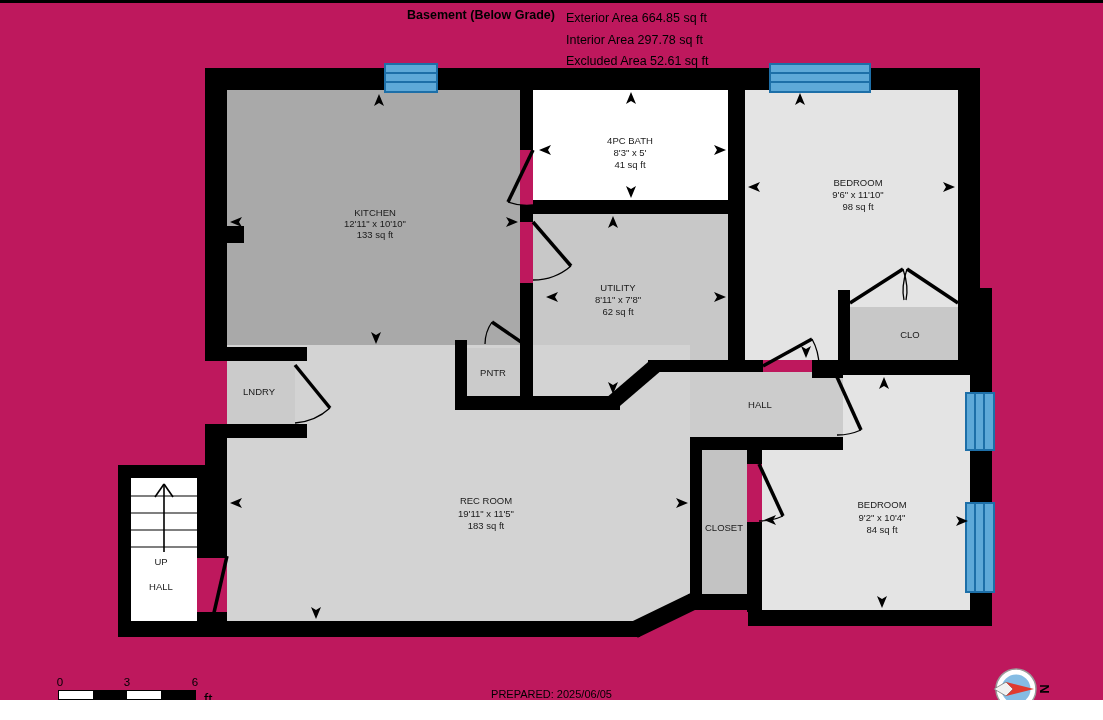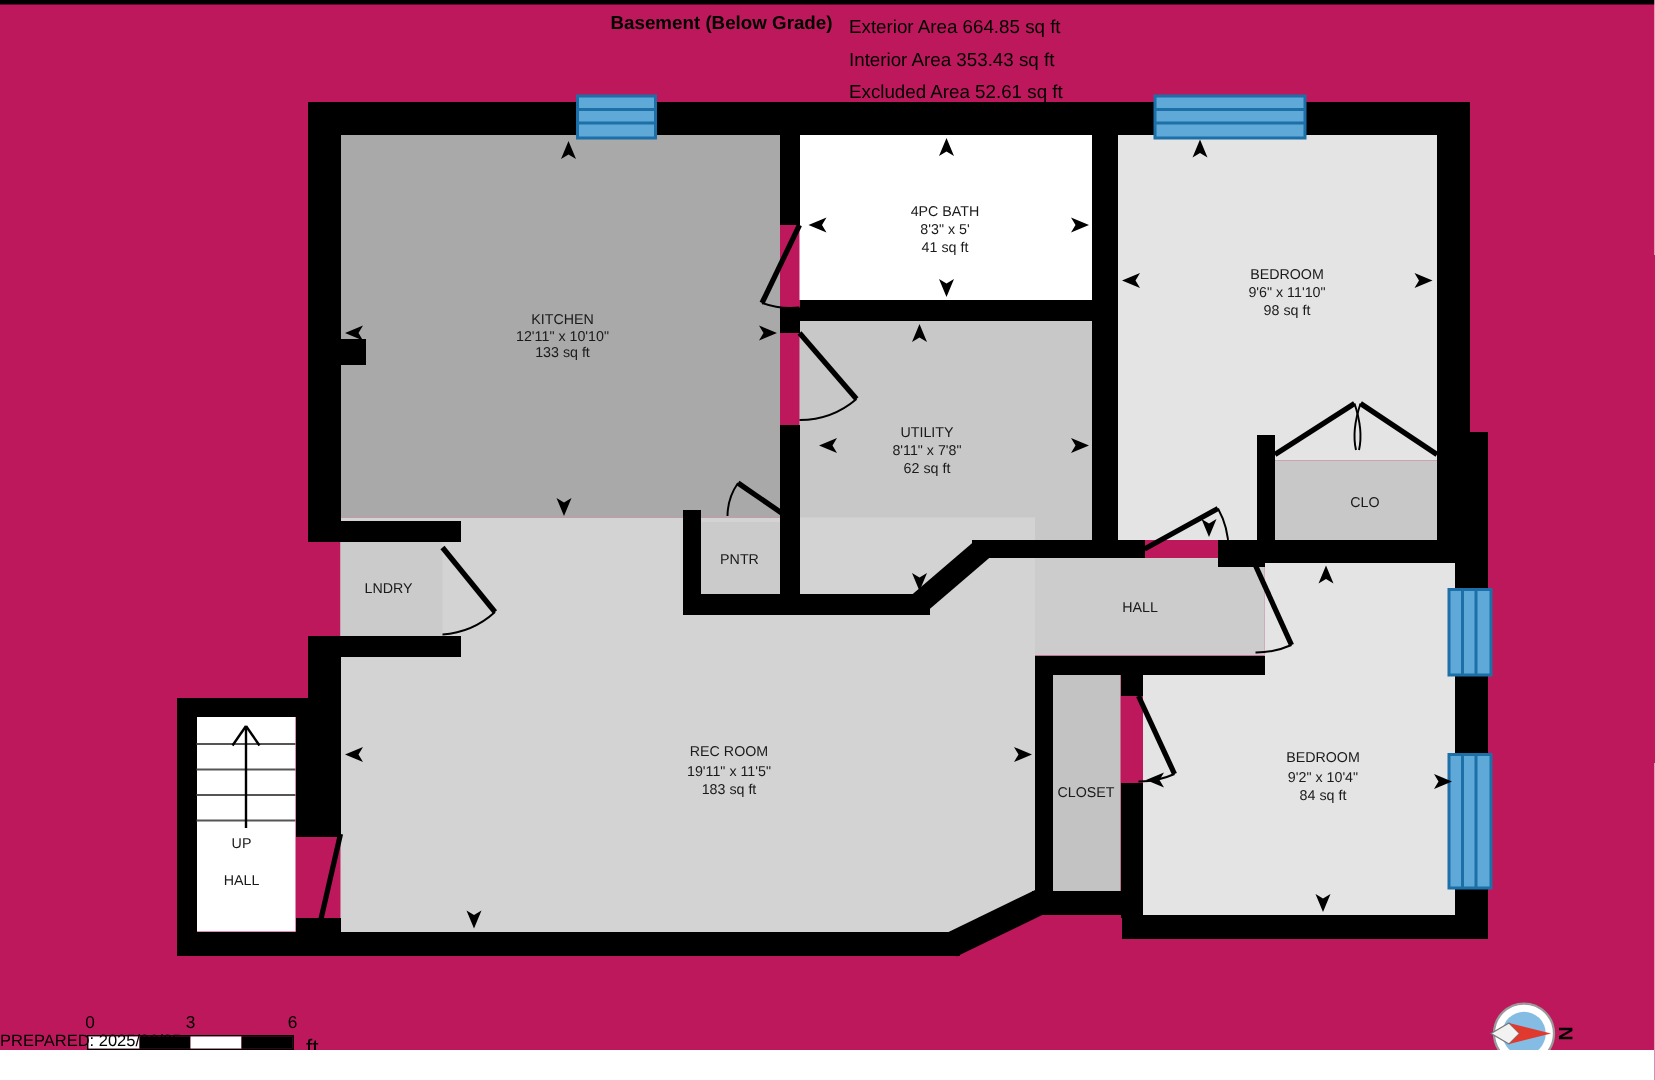--- a/index.html
+++ b/index.html
@@ -14,36 +14,36 @@
   .wall{fill:#000;shape-rendering:crispEdges;}
   .leaf{stroke:#000;stroke-width:3.5;fill:none;}
   .arc{stroke:#000;stroke-width:1.3;fill:none;}
   .tread{stroke:#555;stroke-width:1.4;}
   .scalewrap{position:absolute;left:58px;top:676px;width:160px;}
   .scalenums{position:relative;height:14px;font-size:11.5px;color:#000;width:138px;}
   .scalenums span{position:absolute;transform:translateX(-50%);}
   .scalebar{position:relative;width:136px;height:8px;border:1.5px solid #000;display:flex;}
   .scalebar div{flex:1;}
   .ft{position:absolute;left:146px;top:14px;font-size:15px;color:#000;}
-  .prepared{position:absolute;left:0;right:0;top:688px;text-align:left;font-size:11px;color:#000;}
+  .prepared{position:absolute;left:0;right:0;top:688px;text-align:center;font-size:11px;color:#000;}
   .botline{position:absolute;left:0;top:711px;width:1103px;height:2px;background:#000;}
   .wmark{position:absolute;left:330px;top:714px;width:732px;height:6px;
          background:repeating-linear-gradient(90deg,#111 0 9px,#555 9px 11px,#111 11px 17px,#fff 17px 19px);}
   .compass{position:absolute;left:986px;top:664px;}
 </style>
 </head>
 <body>
 
 <div id="page">
   <div class="topline"></div>
 
   <div class="hdr-title">Basement (Below Grade)</div>
   <div class="hdr-areas">
     <div>Exterior Area 664.85 sq ft</div>
-    <div>Interior Area 353.43 sq ft</div>
+    <div>Interior Area 297.78 sq ft</div>
     <div>Excluded Area 52.61 sq ft</div>
   </div>
 
   <svg width="1103" height="720" viewBox="0 0 1103 720">
     <defs>
       <path id="arr" d="M0 0 L-12 -5 L-9 0 L-12 5 Z"></path>
     </defs>
 
     <g>
       <rect x="227" y="90" width="293" height="255" fill="#a9a9a9"></rect>

